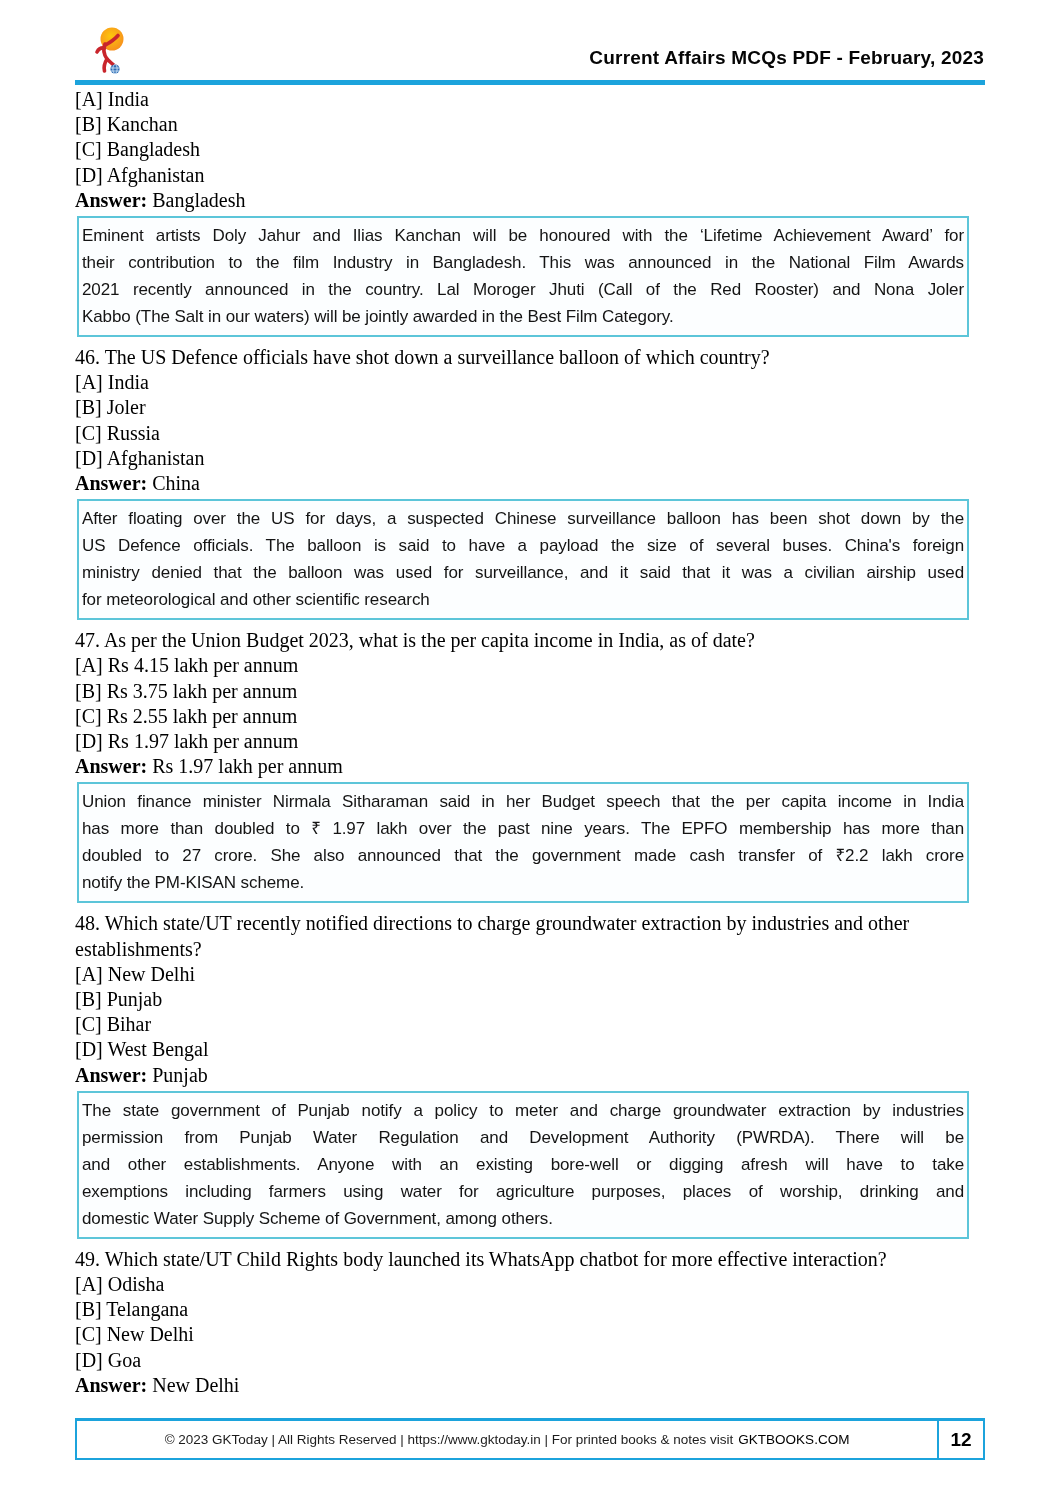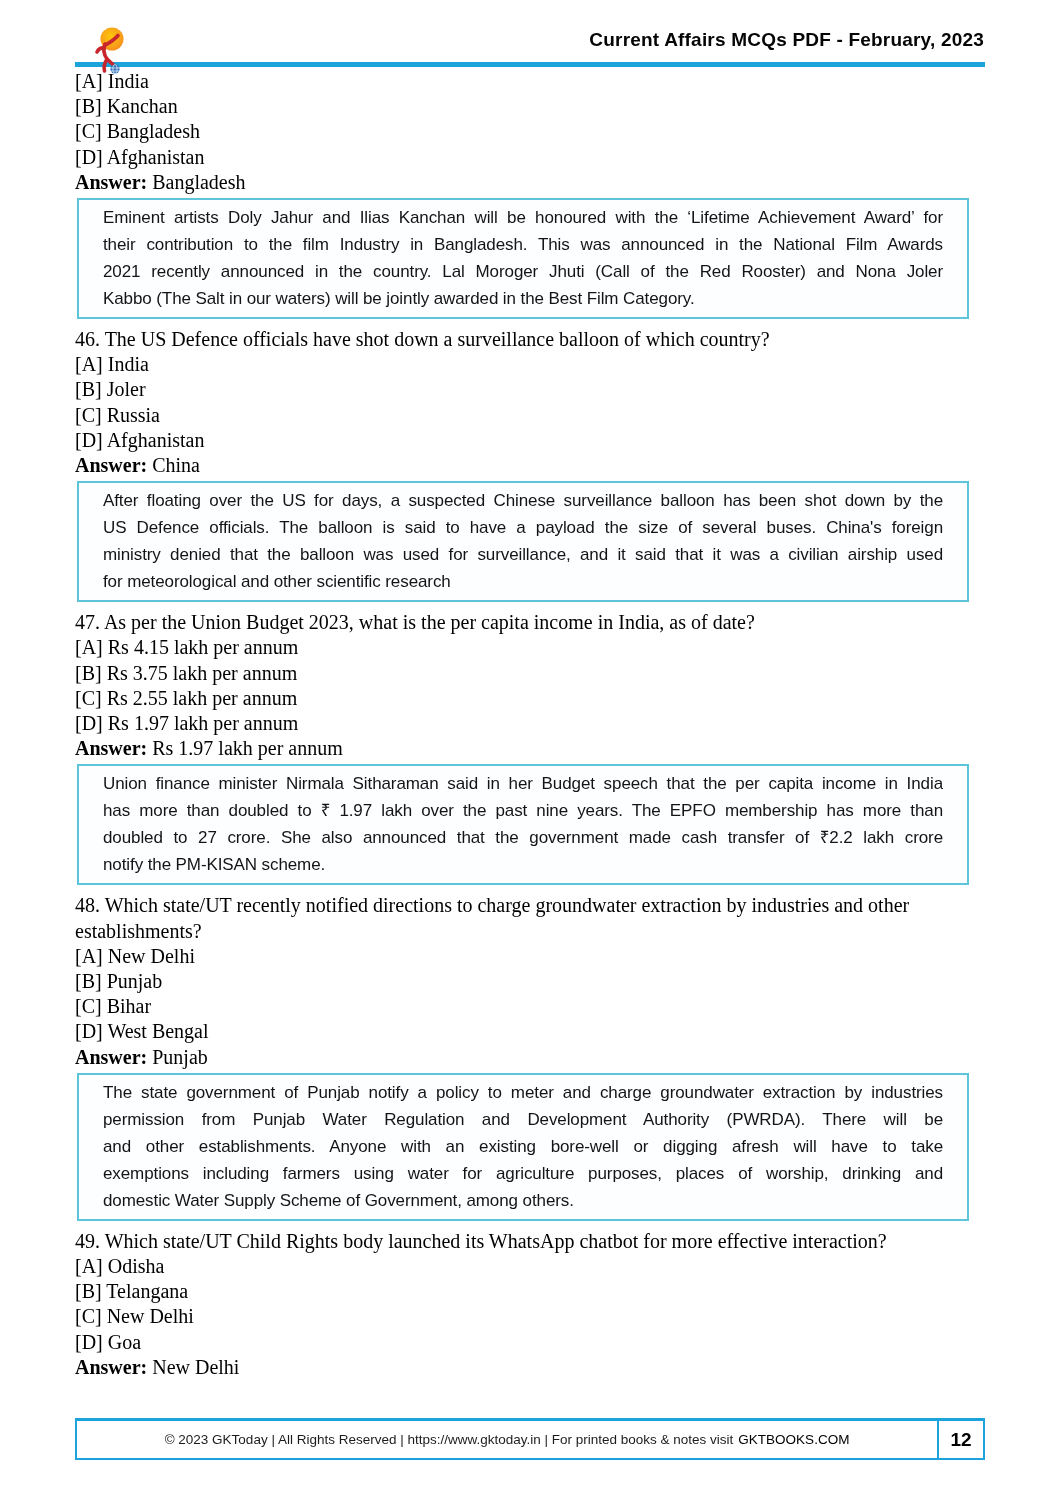--- a/index.html
+++ b/index.html
@@ -2,35 +2,35 @@
 <html><head>
 <meta charset="utf-8">
 <style>
   html,body{margin:0;padding:0}
   body{
     width:1058px;height:1497px;position:relative;background:#ffffff;
     font-family:"Liberation Serif", serif;color:#000;overflow:hidden;
   }
   .content{position:absolute;left:75px;top:0;width:910px}
   
-  header{position:relative;height:62px}
+  header{position:relative;height:80px}
   .logo{position:absolute;left:19px;top:26px;width:32px;height:50px}
   .header-title{
     position:absolute;right:1px;bottom:11px;
     font-family:"Liberation Sans",sans-serif;font-size:19px;font-weight:700;
     letter-spacing:.2px;color:#050505;
   }
   .header-rule{height:5px;background:#1CA3DC;margin-bottom:2px}
   
   .qt,.opt,.ans{margin:0;font-size:20px;line-height:25.2px}
   .ans .albl{font-weight:bold}
   
   .expl{
     box-sizing:border-box;border:2px solid #5CC5D9;background:#FCFEFF;
-    margin:3px 16px 8px 2px;padding:4px 24px 5px;
+    margin:3px 16px 8px 2px;padding:4px 3px 5px;
     font-family:"Liberation Sans",sans-serif;font-size:17px;line-height:27px;
     color:#141414;letter-spacing:-.1px;
   }
   .exline{white-space:nowrap;overflow:hidden;text-align-last:justify}
   .exline:last-child{text-align-last:left}
   
   footer{
     position:absolute;left:75px;top:1418px;width:910px;height:42px;
     box-sizing:border-box;border:2px solid #1CA3DC;border-top-width:3px;
     display:flex;background:#fff;

